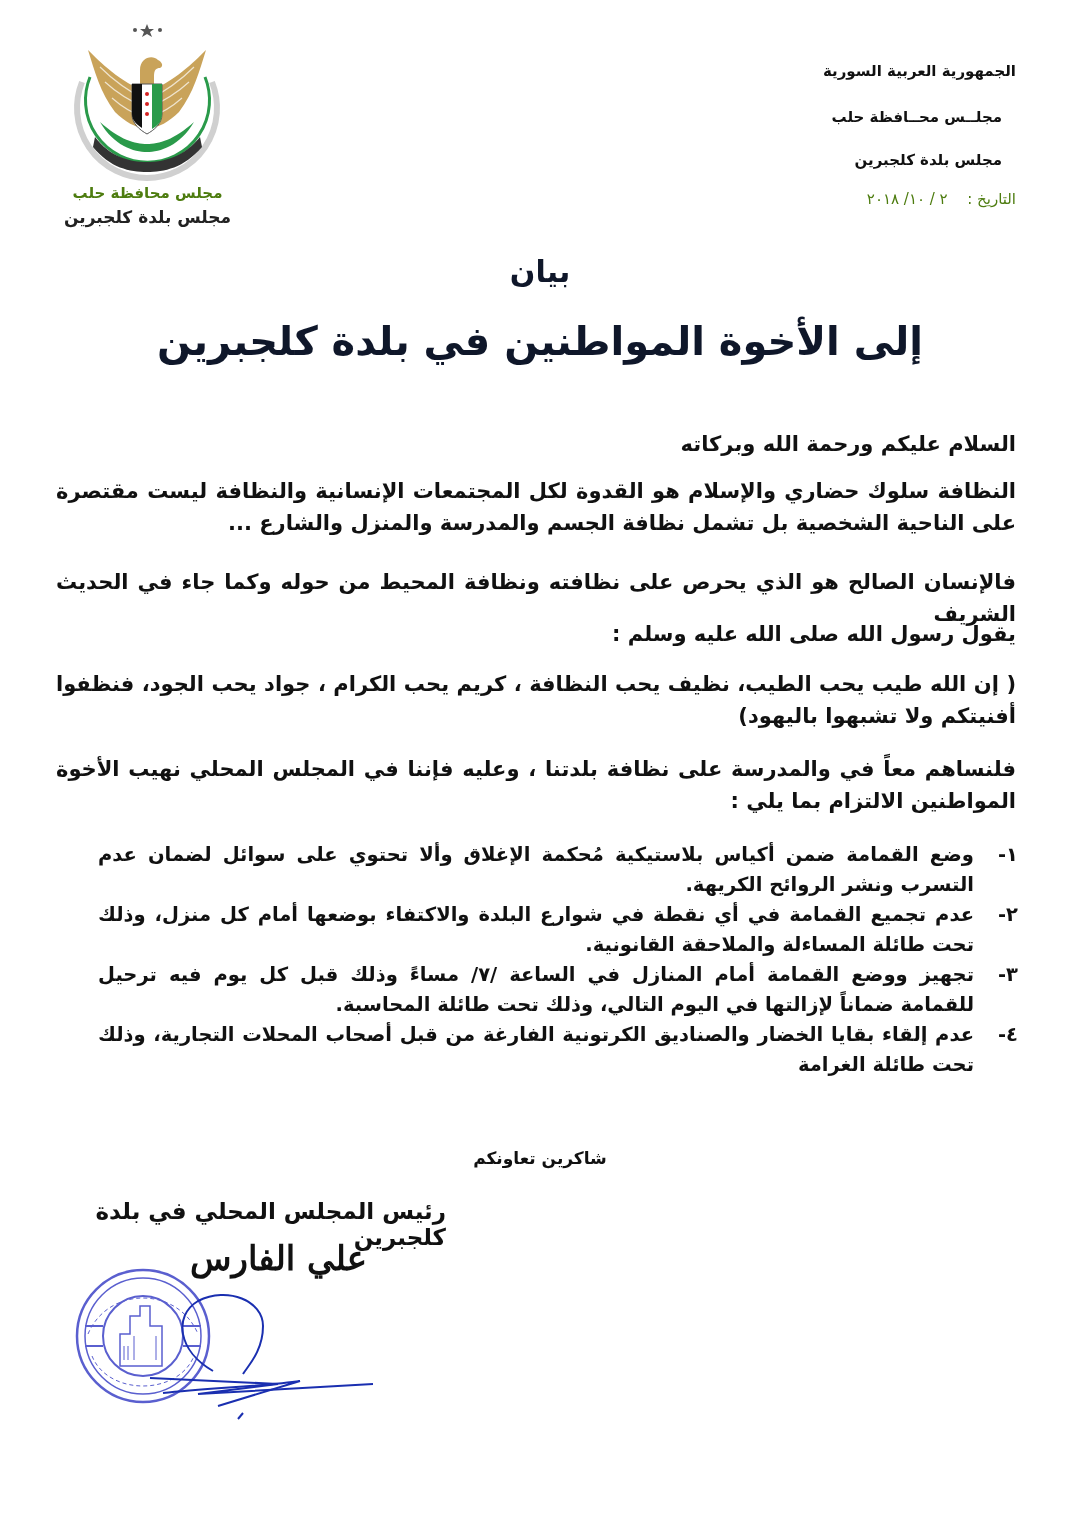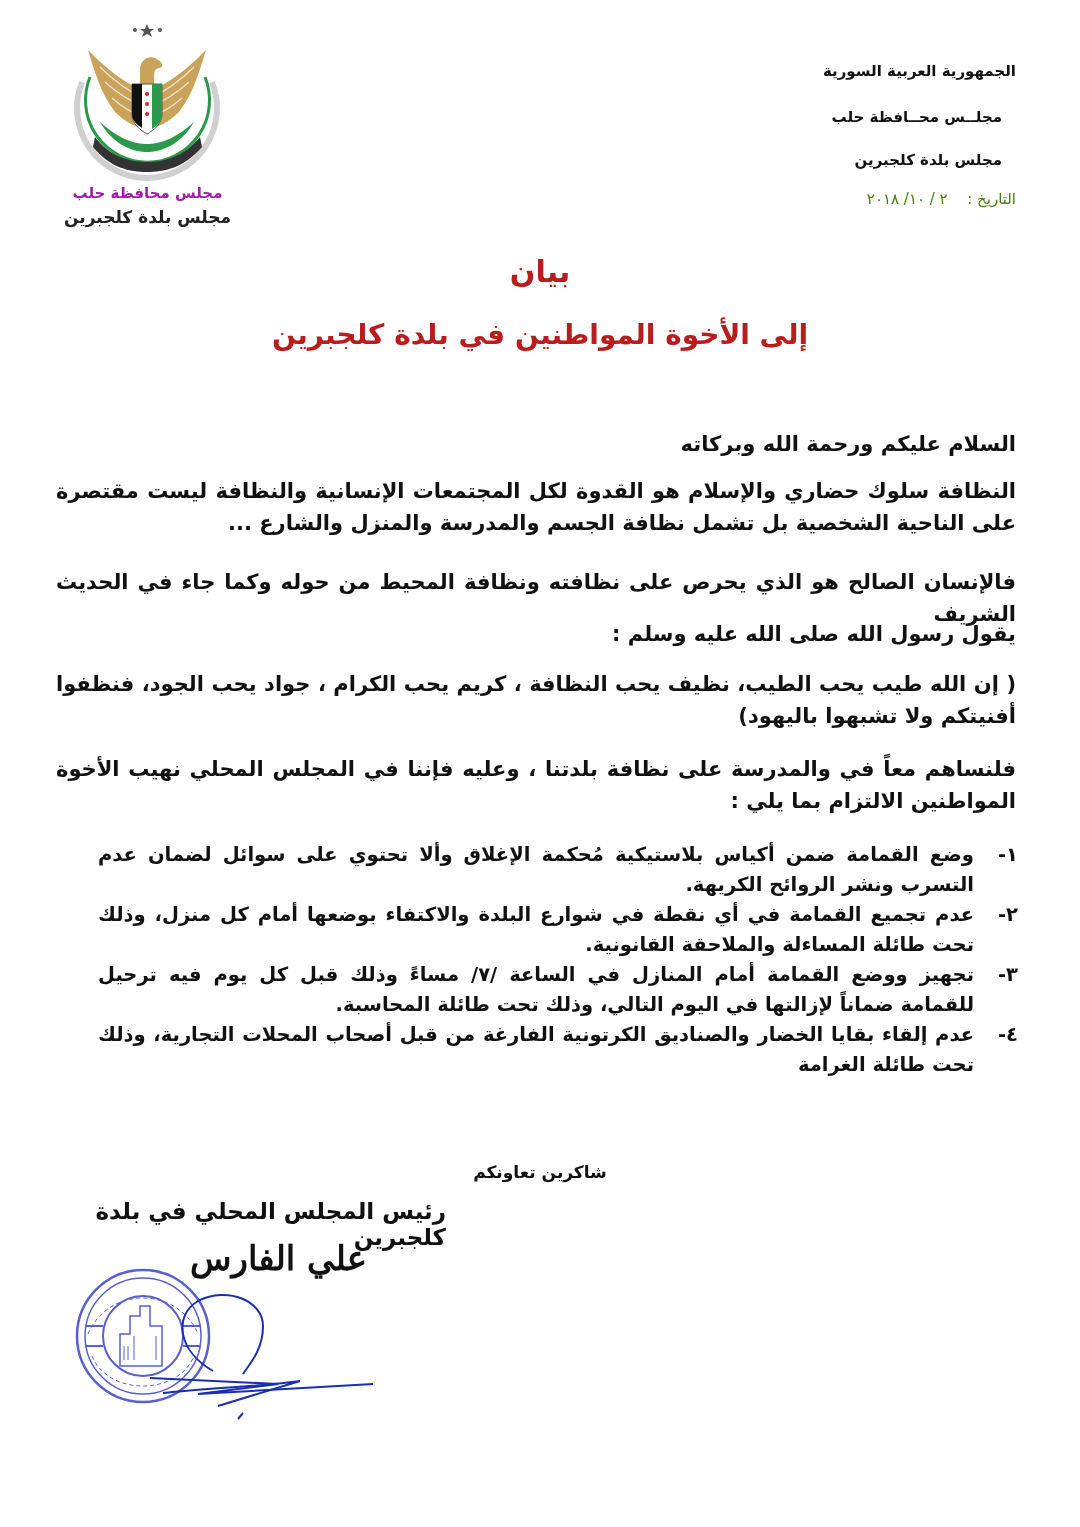--- a/index.html
+++ b/index.html
@@ -5,51 +5,51 @@
     html, body { margin: 0; padding: 0; background: #ffffff; }
     body { width: 1080px; height: 1527px; position: relative; overflow: hidden;
            font-family: "DejaVu Sans", "Liberation Sans", sans-serif; color: #111; }
     .abs { position: absolute; }
     .rtl { direction: rtl; unicode-bidi: embed; }
 
     
     #logo { left: 60px; top: 22px; width: 175px; height: 210px; }
     #logo svg { display: block; }
     .logo-cap { position: absolute; left: 0; width: 175px; text-align: center; font-weight: bold; }
-    .logo-cap1 { top: 162px; font-size: 15px; color: #a21caf; }
+    .logo-cap1 { top: 162px; font-size: 15px; color: #4d7c0f; }
     .logo-cap2 { top: 185px; font-size: 17px; color: #222; }
 
     
     .hdr { right: 62px; font-weight: bold; font-size: 15px; text-align: right; }
     #hdr1 { top: 62px; right: 64px; }
     #hdr2 { top: 108px; right: 78px; }
     #hdr3 { top: 151px; right: 78px; }
     #hdr-date { top: 190px; right: 64px; font-weight: normal; font-size: 15px; color: #4d7c0f; }
 
     
-    .title { left: 0; width: 1080px; text-align: center; color: #b91c1c; font-weight: bold; }
+    .title { left: 0; width: 1080px; text-align: center; color: #0f172a; font-weight: bold; }
     #title1 { top: 254px; font-size: 30px; }
-    #title2 { top: 318px; font-size: 28px; }
+    #title2 { top: 318px; font-size: 40px; }
 
     
     .para { right: 64px; width: 960px; font-size: 21px; font-weight: bold; line-height: 32px; text-align: justify; text-align-last: right; }
     #greeting { top: 428px; }
     #p1 { top: 475px; }
     #p2 { top: 566px; }
     #p3 { top: 618px; }
     #hadith { top: 668px; }
     #p4 { top: 753px; }
 
     .list { right: 62px; width: 940px; font-size: 19.5px; font-weight: bold; line-height: 30px; }
     .li { display: flex; flex-direction: row; }
     .li-num { width: 44px; flex: 0 0 44px; text-align: right; }
     .li-text { flex: 1; text-align: justify; text-align-last: right; padding-left: 20px; }
     #list { top: 840px; }
 
-    #thanks { top: 1148px; left: 0; width: 1080px; text-align: center; font-size: 17px; font-weight: bold; margin-top: 14px; }
+    #thanks { top: 1148px; left: 0; width: 1080px; text-align: center; font-size: 17px; font-weight: bold; }
     #signer-title { top: 1198px; left: 66px; width: 380px; text-align: right; font-size: 23px; font-weight: bold; }
     #signer-name { top: 1238px; left: 190px; font-family: "DejaVu Serif", serif; font-size: 34px; font-weight: bold; }
     #stamp { left: 68px; top: 1256px; }
   </style>
 </head>
 <body>
 
 <div id="logo" class="abs">
   <svg width="175" height="160" viewBox="0 0 175 160">
 

